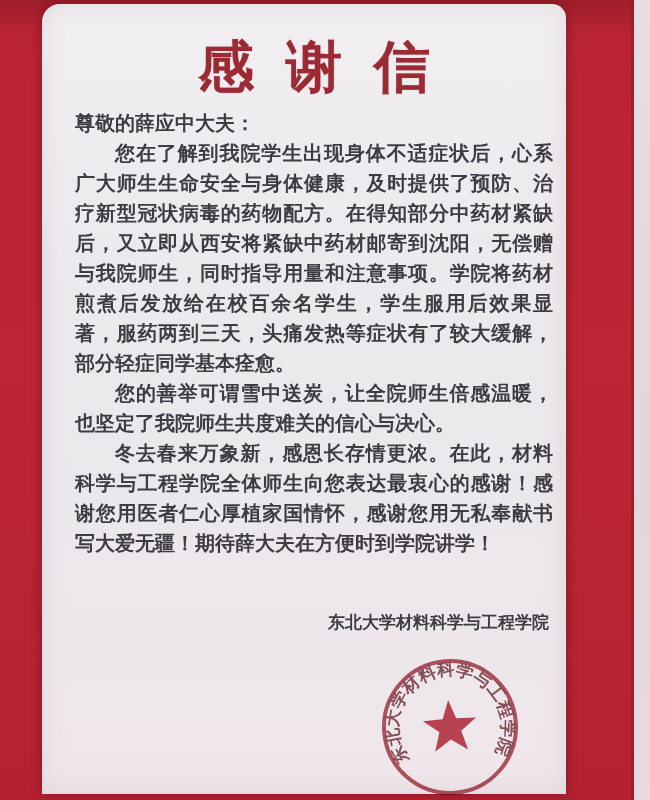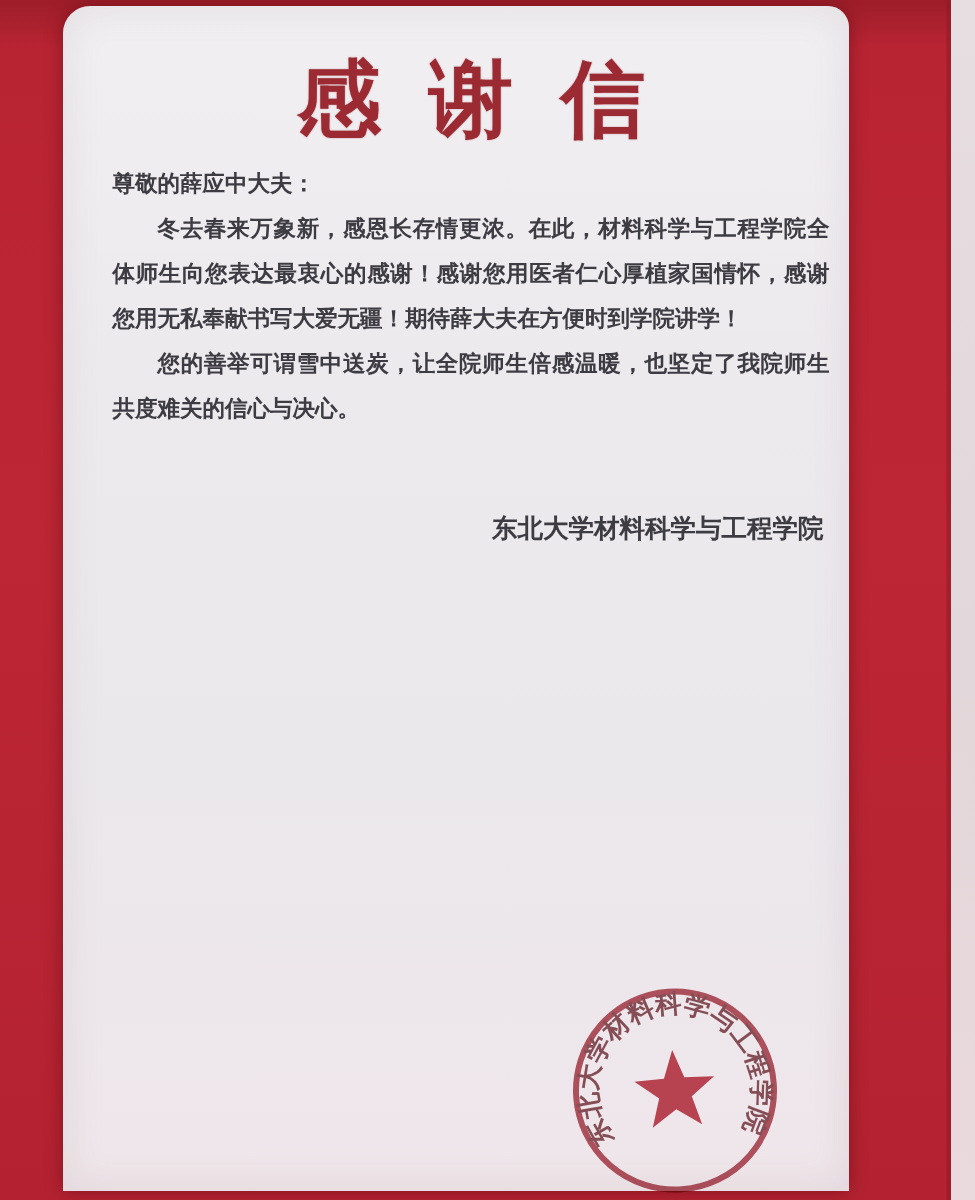--- a/index.html
+++ b/index.html
@@ -37,21 +37,21 @@
     font-family:"DejaVu Serif", serif;
     font-weight:bold;
     font-size:56px;line-height:1.15;
     color:#9c2a33;
     text-shadow:0 0 1px rgba(130,20,30,.5);
   }
   .title span{letter-spacing:32px;padding-left:32px;}
   .body-text{
     width:478px;
     color:#3e3c43;
-    font-size:15px;line-height:30px;
+    font-size:20px;line-height:30px;
     font-weight:600;
     text-align:justify;
   }
   .body-text p{margin:0;text-indent:2em;}
   .body-text p.salutation{text-indent:0;}
   .signature{
     width:478px;
     margin-top:50px;
     text-align:right;
     padding-right:4px;
@@ -75,22 +75,23 @@
 
   <div class="paper">
     <div class="letter">
 
       <div class="title">
         <span>感谢信</span>
       </div>
 
       <div class="body-text">
         <p class="salutation">尊敬的薛应中大夫：</p>
+        <p>您在了解到我院学生出现身体不适症状后，心系广大师生生命安全与身体健康，及时提供了预防、治疗新型冠状病毒的药物配方。在得知部分中药材紧缺后，又立即从西安将紧缺中药材邮寄到沈阳，无偿赠与我院师生，同时指导用量和注意事项。学院将药材煎煮后发放给在校百余名学生，学生服用后效果显著，服药两到三天，头痛发热等症状有了较大缓解，部分轻症同学基本痊愈。</p>
+        <p>您的善举可谓雪中送炭，让全院师生倍感温暖，也坚定了我院师生共度难关的信心与决心。</p>
         <p>冬去春来万象新，感恩长存情更浓。在此，材料科学与工程学院全体师生向您表达最衷心的感谢！感谢您用医者仁心厚植家国情怀，感谢您用无私奉献书写大爱无疆！期待薛大夫在方便时到学院讲学！</p>
-        <p>您的善举可谓雪中送炭，让全院师生倍感温暖，也坚定了我院师生共度难关的信心与决心。</p>
       </div>
 
       <div class="signature">东北大学材料科学与工程学院</div>
 
       <svg class="seal" viewBox="0 0 150 150" xmlns="http://www.w3.org/2000/svg">
         <defs>
           <path id="sealArc" d="M 32.4 104.8 A 52 52 0 1 1 117.6 104.8" fill="none"></path>
         </defs>
         <circle cx="75" cy="75" r="66" fill="none" stroke="#a93543" stroke-width="4" opacity="0.92"></circle>
         <polygon points="75,48 81.8,66.7 101.6,67.3 85.9,79.6 91.5,98.7 75,87.5 58.5,98.7 64.1,79.6 48.4,67.3 68.2,66.7" fill="#b92b3b" opacity="0.95"></polygon>

